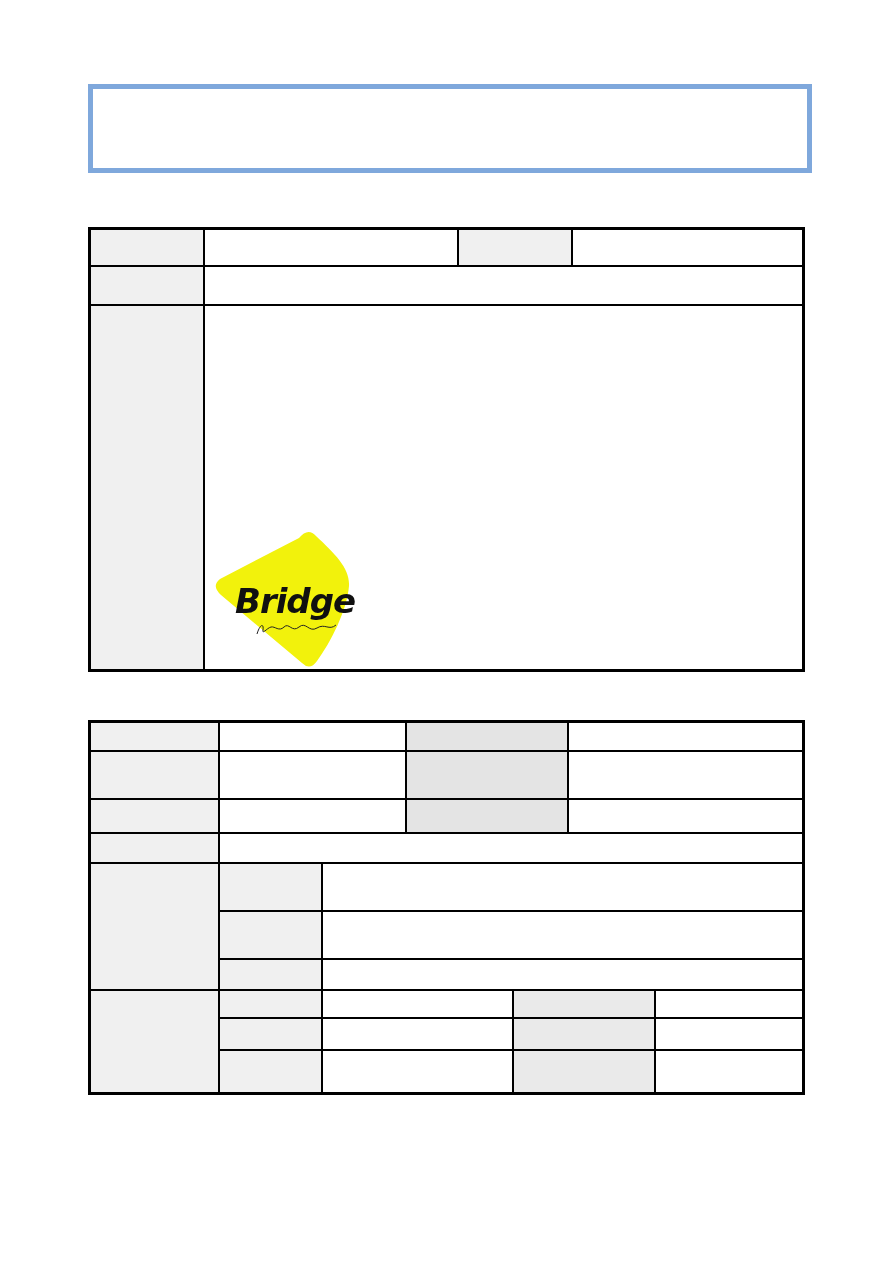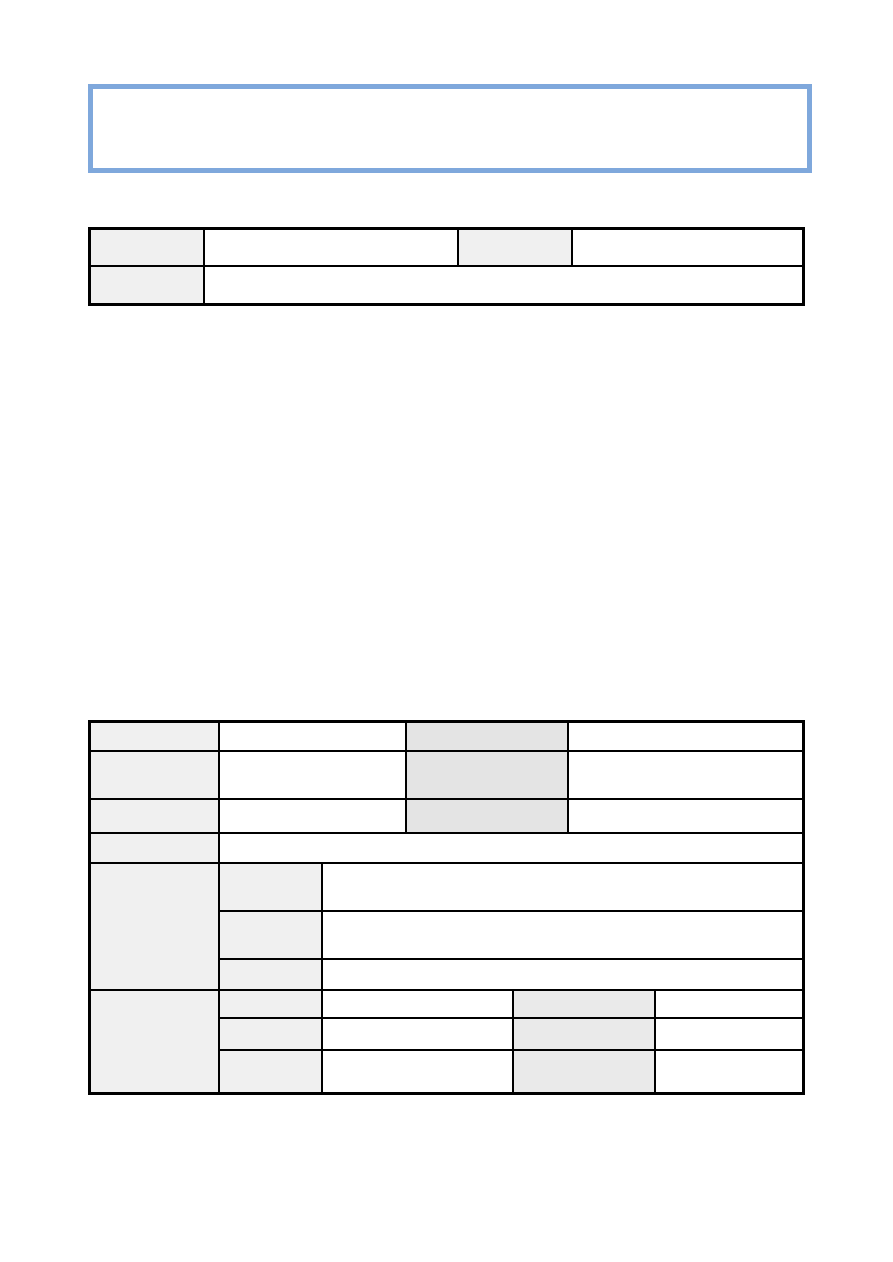--- a/index.html
+++ b/index.html
@@ -48,20 +48,42 @@
   <tbody>
       <tr style="height:37px">
     <td class="lab"></td>
     <td></td>
     <td class="lab"></td>
     <td></td>
   </tr>
   <tr style="height:39px">
     <td class="lab"></td>
     <td colspan="3"></td>
+  </tr>
+  <tr style="height:366px">
+    <td class="lab"></td>
+    <td colspan="3" class="logo-cell">
+      <span></span>
+      <div class="logo-wrap">
+        <svg width="148" height="152" viewBox="0 0 148 152">
+          <path d="M 107 12
+                   C 126 30 141 44 140 62
+                   C 138 86 122 118 108 137
+                   Q 101 147 93 139
+                   L 12 71
+                   Q 2 62 11 55
+                   L 90 14
+                   Q 99 3 107 12 Z" fill="#F2F20C"></path>
+          <text class="logo-text" x="26" y="89" font-size="34" fill="#101010" font-family="DejaVu Sans, sans-serif" font-weight="bold" font-style="italic">Bridge</text>
+          <path d="M 48 110 C 51 100 55 99 54 106 C 53 111 58 104 62 103
+                   S 70 108 75 103 S 83 109 90 103 S 100 109 108 104
+                   S 120 107 127 101" fill="none" stroke="#222" stroke-width="1"></path>
+        </svg>
+      </div>
+    </td>
   </tr>
 </tbody>
   </table>
 
 <table class="doc" id="table2">
   <colgroup>
     <col style="width:129px">
       <col style="width:103px">
       <col style="width:84px">
     <col style="width:107px">

